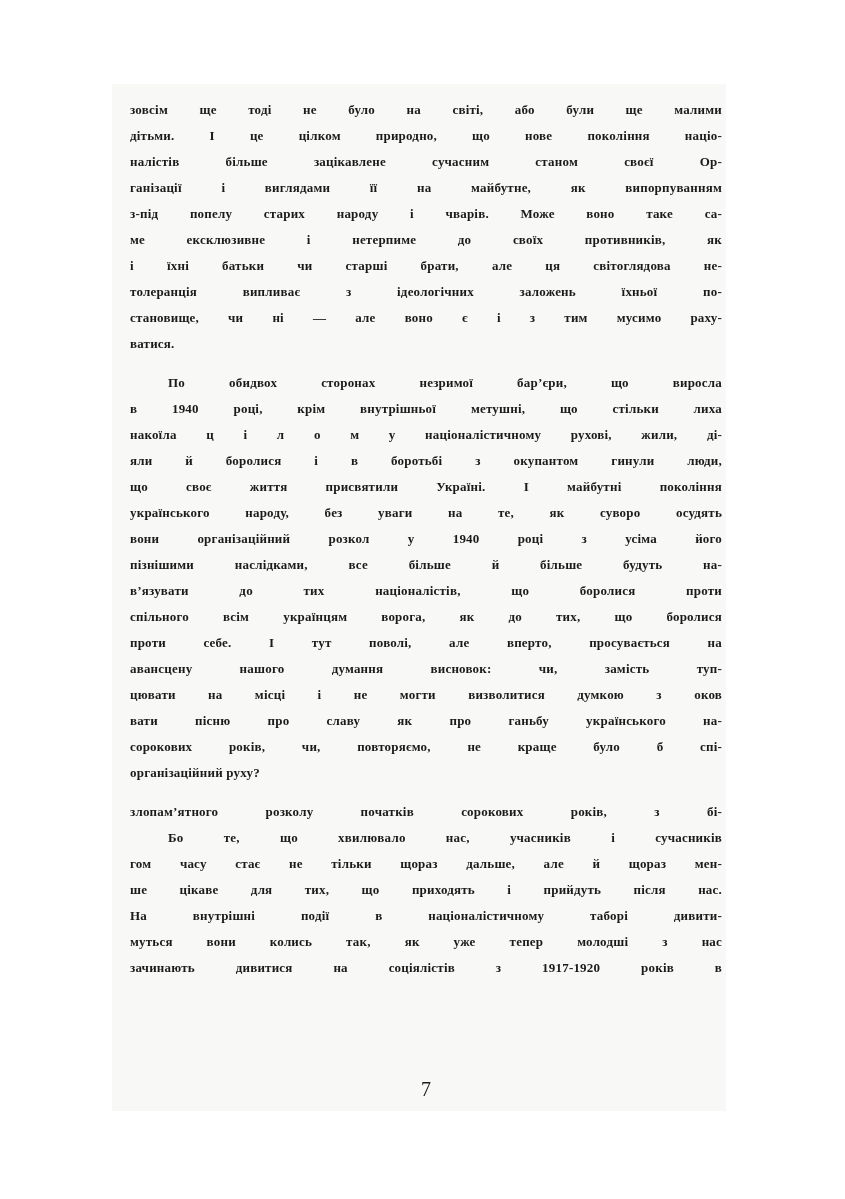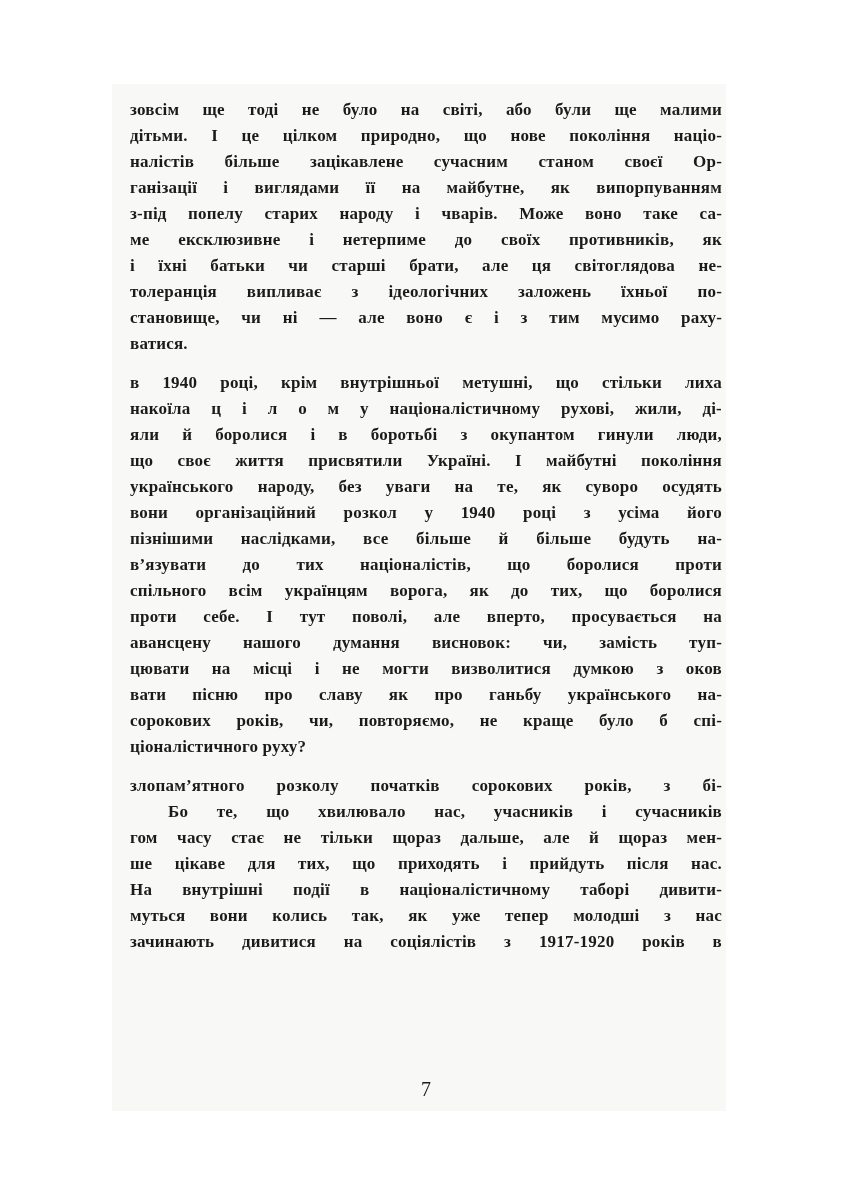--- a/index.html
+++ b/index.html
@@ -21,21 +21,21 @@
     width: 614px;
     height: 1027px;
     background: var(--scan-bg, #f8f8f6);
   }
   .text-block {
     position: absolute;
     left: 130px;
     top: 97px;
     width: 592px;
     color: var(--text-color, #1b1b1b);
-    font-size: 17px;
+    font-size: 13px;
     font-weight: 700;
     line-height: 26px;
     letter-spacing: 0.2px;
   }
   .para {
     margin: 0 0 13px 0;
     padding: 0;
   }
   .line {
     text-align: justify;
@@ -73,35 +73,36 @@
       <div class="line">налістів більше зацікавлене сучасним станом своєї Ор-</div>
       <div class="line">ганізації і виглядами її на майбутне, як випорпуванням</div>
       <div class="line">з-під попелу старих народу і чварів. Може воно таке са-</div>
       <div class="line">ме ексклюзивне і нетерпиме до своїх противників, як</div>
       <div class="line">і їхні батьки чи старші брати, але ця світоглядова не-</div>
       <div class="line">толеранція випливає з ідеологічних заложень їхньої по-</div>
       <div class="line">становище, чи ні — але воно є і з тим мусимо раху-</div>
       <div class="line no-just">ватися.</div>
     </div>
     <div class="para">
+      <div class="line indent">По обидвох сторонах незримої бар’єри, що виросла</div>
       <div class="line">в 1940 році, крім внутрішньої метушні, що стільки лиха</div>
       <div class="line">накоїла ц і л о м у націоналістичному рухові, жили, ді-</div>
       <div class="line">яли й боролися і в боротьбі з окупантом гинули люди,</div>
       <div class="line">що своє життя присвятили Україні. І майбутні покоління</div>
       <div class="line">українського народу, без уваги на те, як суворо осудять</div>
       <div class="line">вони організаційний розкол у 1940 році з усіма його</div>
       <div class="line">пізнішими наслідками, все більше й більше будуть на-</div>
       <div class="line">в’язувати до тих націоналістів, що боролися проти</div>
       <div class="line">спільного всім українцям ворога, як до тих, що боролися</div>
       <div class="line">проти себе. І тут поволі, але вперто, просувається на</div>
       <div class="line">авансцену нашого думання висновок: чи, замість туп-</div>
       <div class="line">цювати на місці і не могти визволитися думкою з оков</div>
       <div class="line">вати пісню про славу як про ганьбу українського на-</div>
       <div class="line">сорокових років, чи, повторяємо, не краще було б спі-</div>
-      <div class="line no-just">ціоналістичного руху?</div>
+      <div class="line no-just">організаційний руху?</div>
     </div>
     <div class="para">
       <div class="line">злопам’ятного розколу початків сорокових років, з бі-</div>
       <div class="line indent">Бо те, що хвилювало нас, учасників і сучасників</div>
       <div class="line">гом часу стає не тільки щораз дальше, але й щораз мен-</div>
       <div class="line">ше цікаве для тих, що приходять і прийдуть після нас.</div>
       <div class="line">На внутрішні події в націоналістичному таборі дивити-</div>
       <div class="line">муться вони колись так, як уже тепер молодші з нас</div>
       <div class="line">зачинають дивитися на соціялістів з 1917-1920 років в</div>
     </div>

